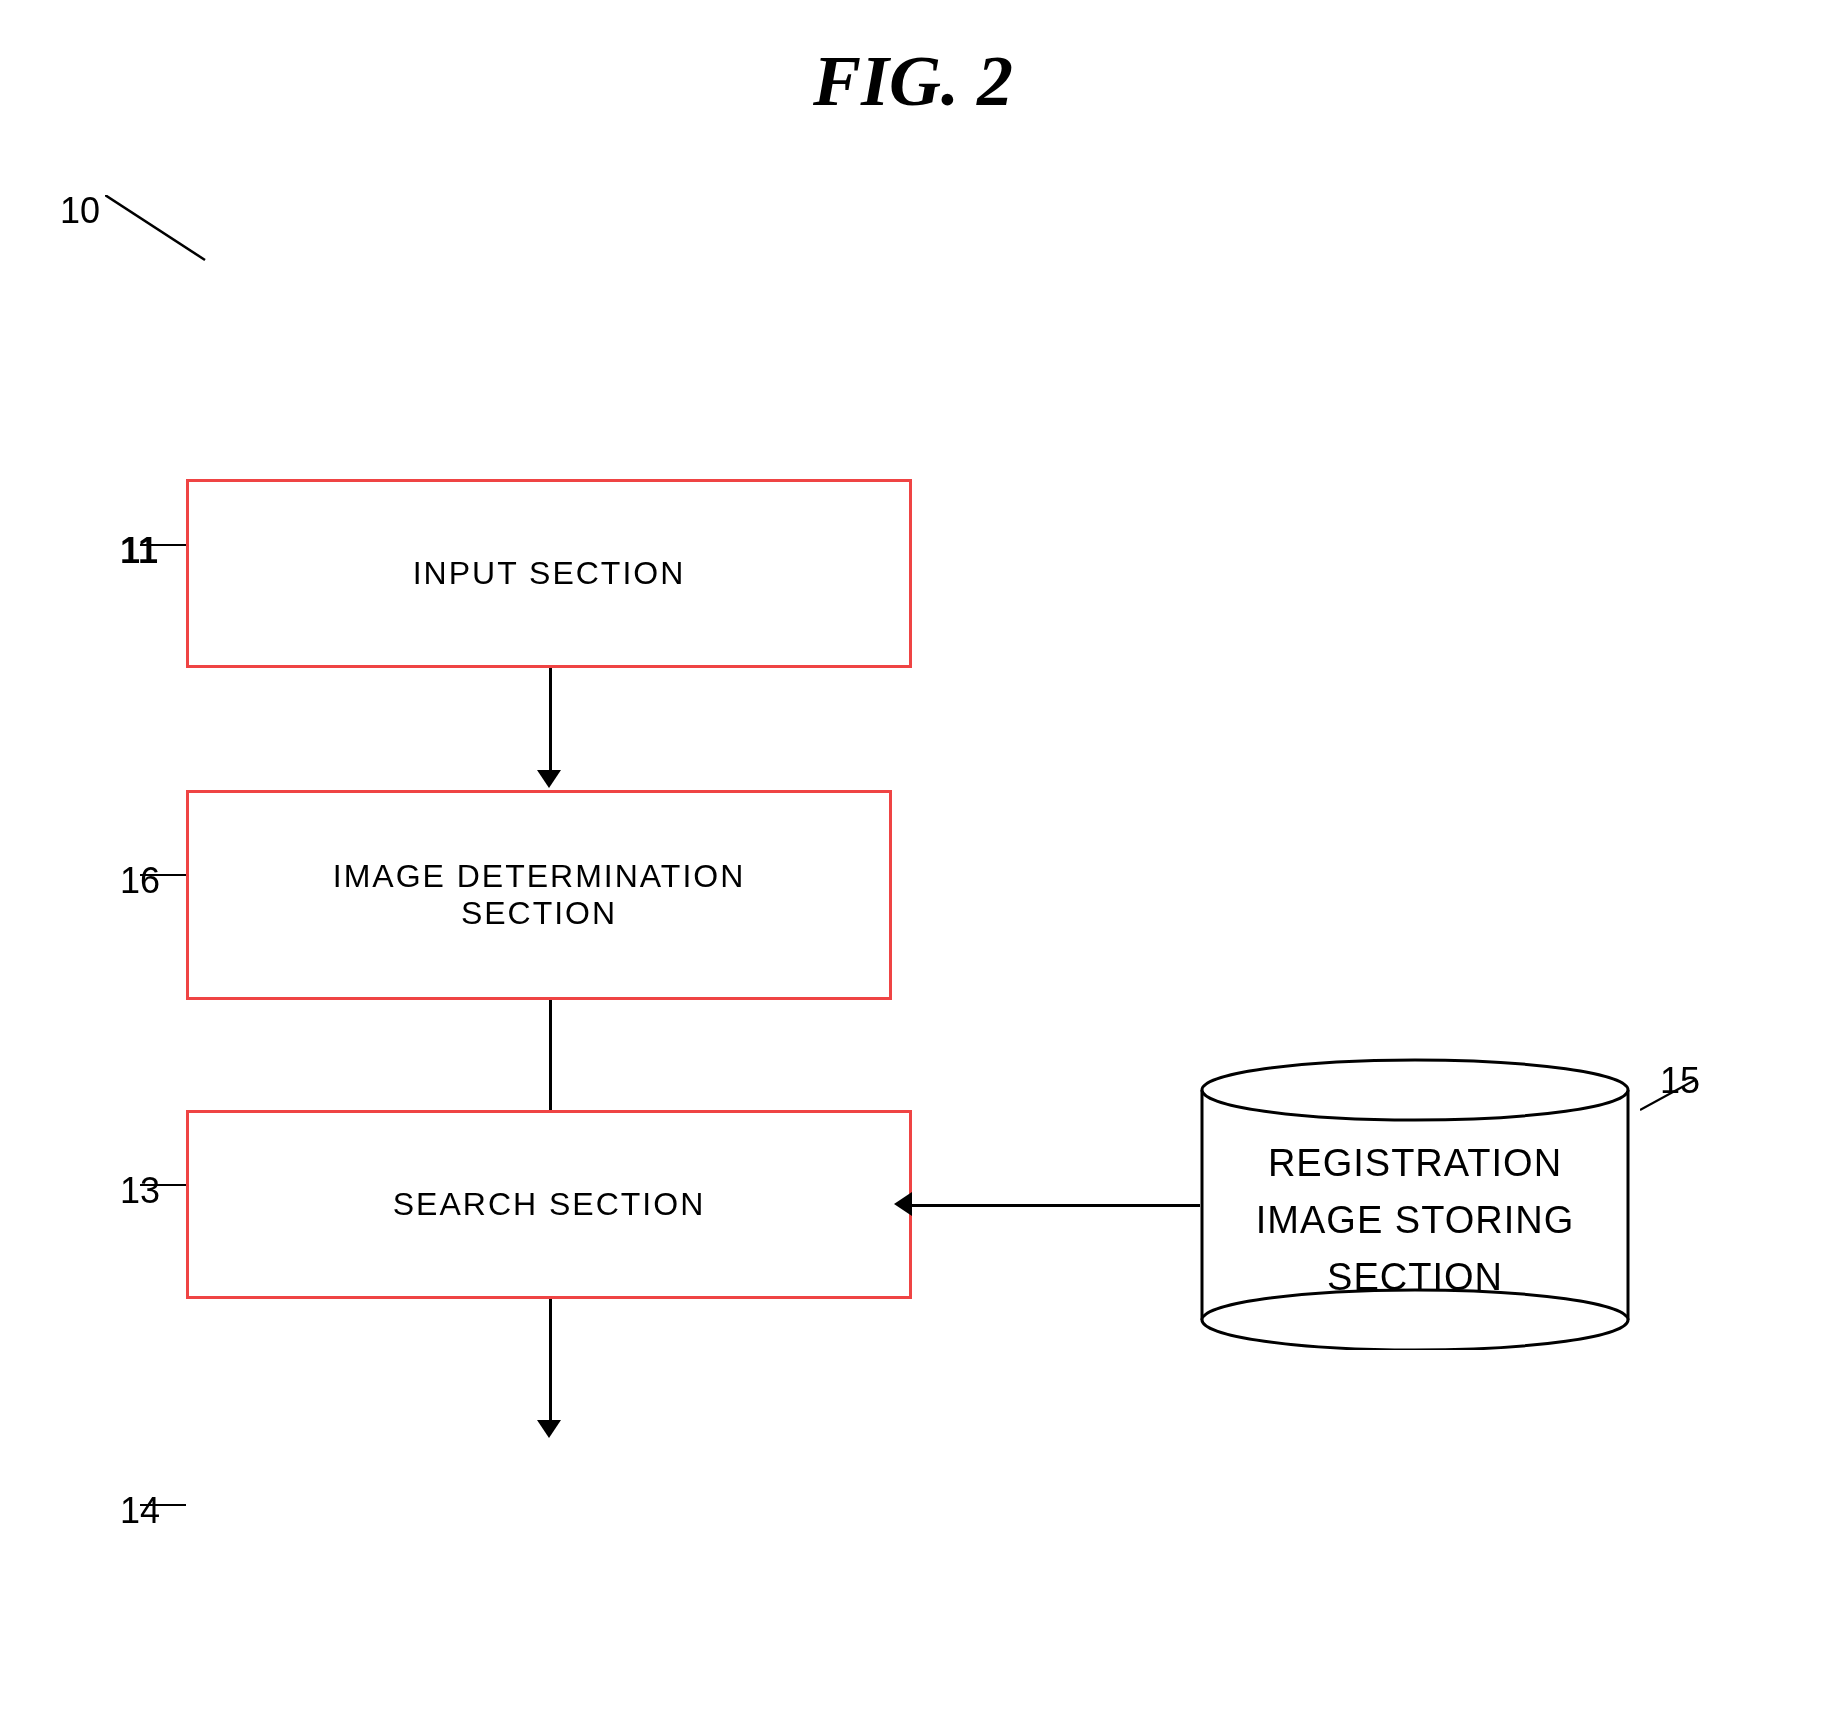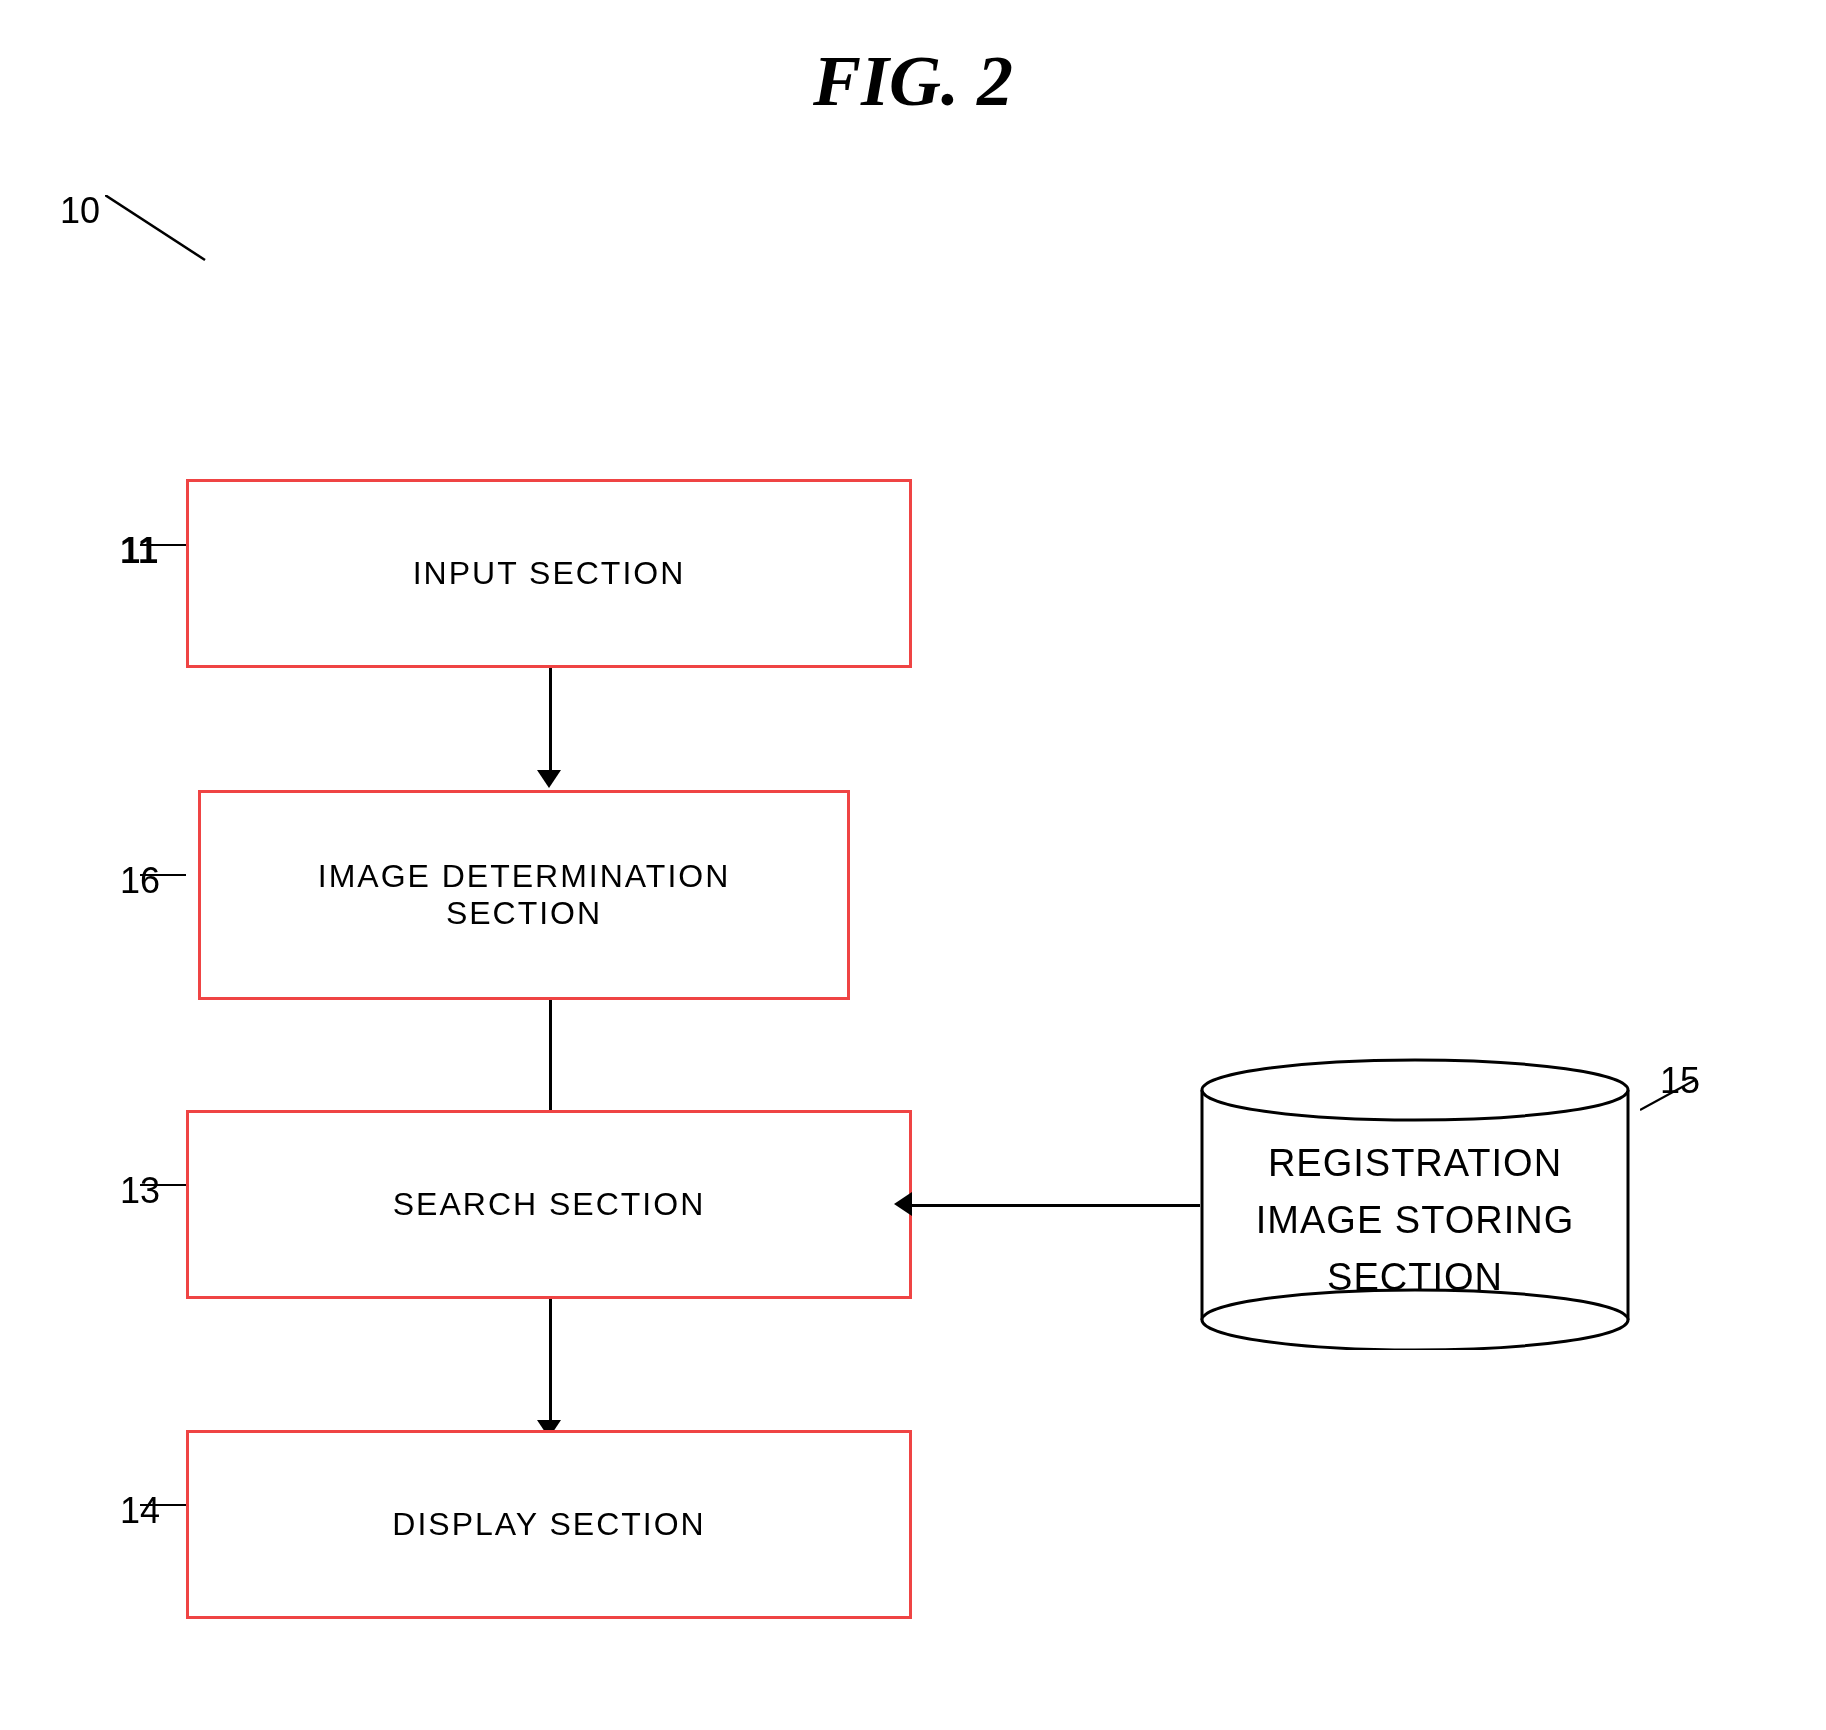--- a/index.html
+++ b/index.html
@@ -58,23 +58,22 @@
       left: 186px;
       top: 479px;
       width: 726px;
       height: 189px;
     }
 
     
     .block-image-det {
       left: 186px;
       top: 790px;
-      width: 652px;
+      width: 706px;
       height: 210px;
-      margin-left: 12px;
     }
 
     
     .block-search {
       left: 186px;
       top: 1110px;
       width: 726px;
       height: 189px;
     }
 
@@ -184,23 +183,20 @@
   <svg style="position:absolute;top:1170px;left:140px;" width="55" height="30">
     <line x1="0" y1="15" x2="46" y2="15" stroke="#000" stroke-width="2"></line>
   </svg>
 
   <div class="connector" style="width:288px;height:3px;left:912px;top:1204px;"></div>
   <div class="arrow-left" style="left:894px;top:1192px;"></div>
 
   <div class="connector" style="width:3px;height:128px;left:549px;top:1299px;"></div>
   <div class="arrow-down" style="left:537px;top:1420px;"></div>
 
-  <div class="block block-display">
-    <span>DISPLAY SECTION</span>
-  </div>
   <div class="ref-label" style="top:1490px;left:120px;">14</div>
   <svg style="position:absolute;top:1490px;left:140px;" width="55" height="30">
     <line x1="0" y1="15" x2="46" y2="15" stroke="#000" stroke-width="2"></line>
   </svg>
 
   <div class="cylinder-container">
     
     <svg width="430" height="310">
 
       <rect x="2" y="50" width="426" height="230" fill="white" stroke="none"></rect>

